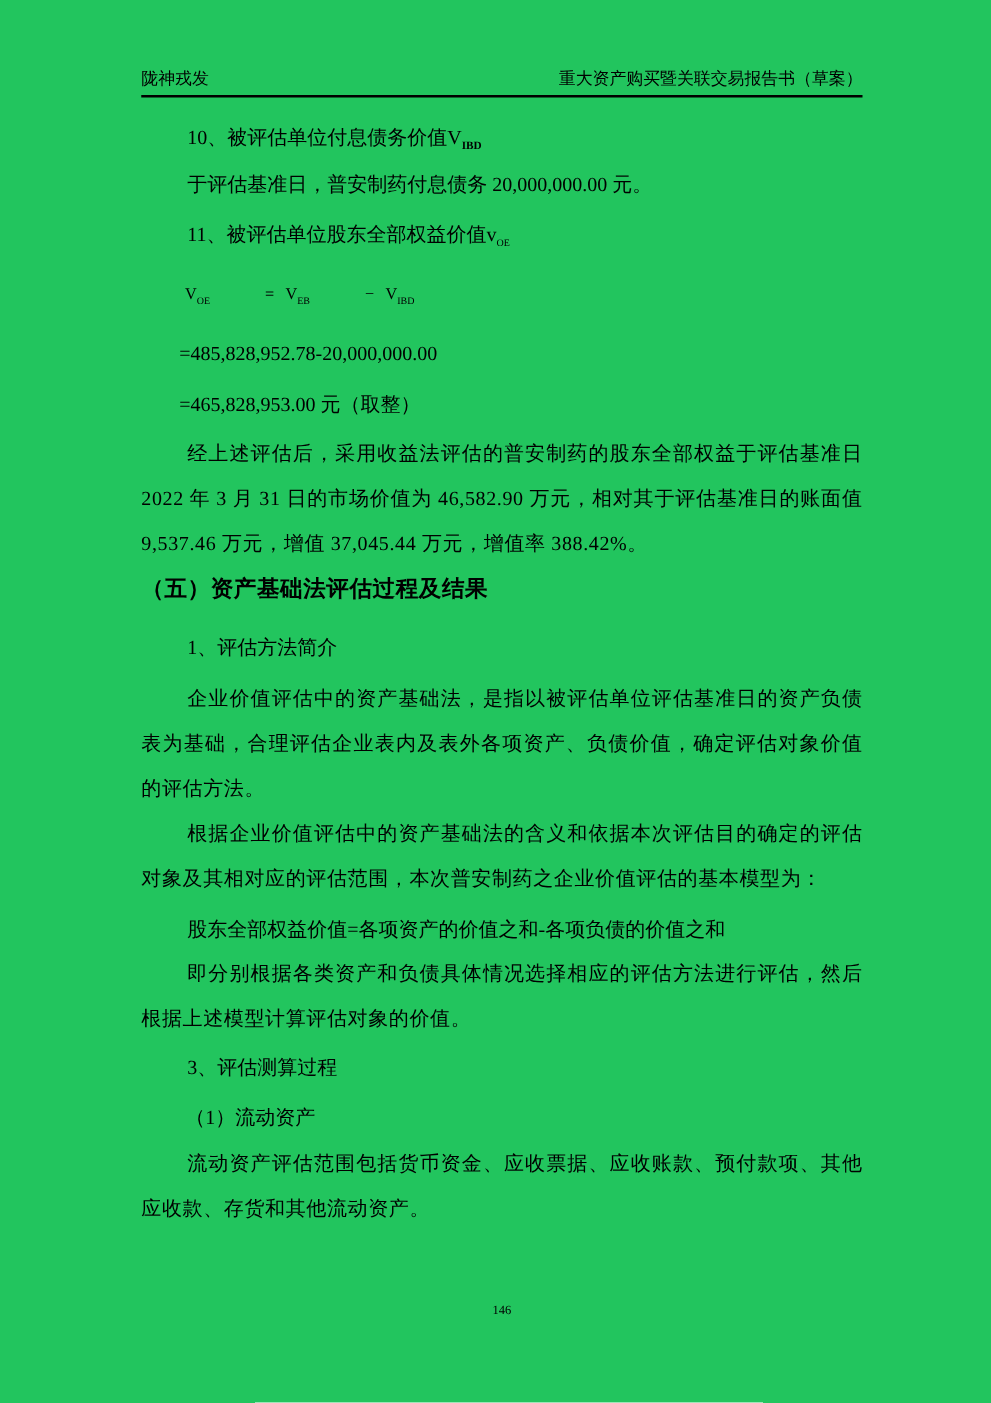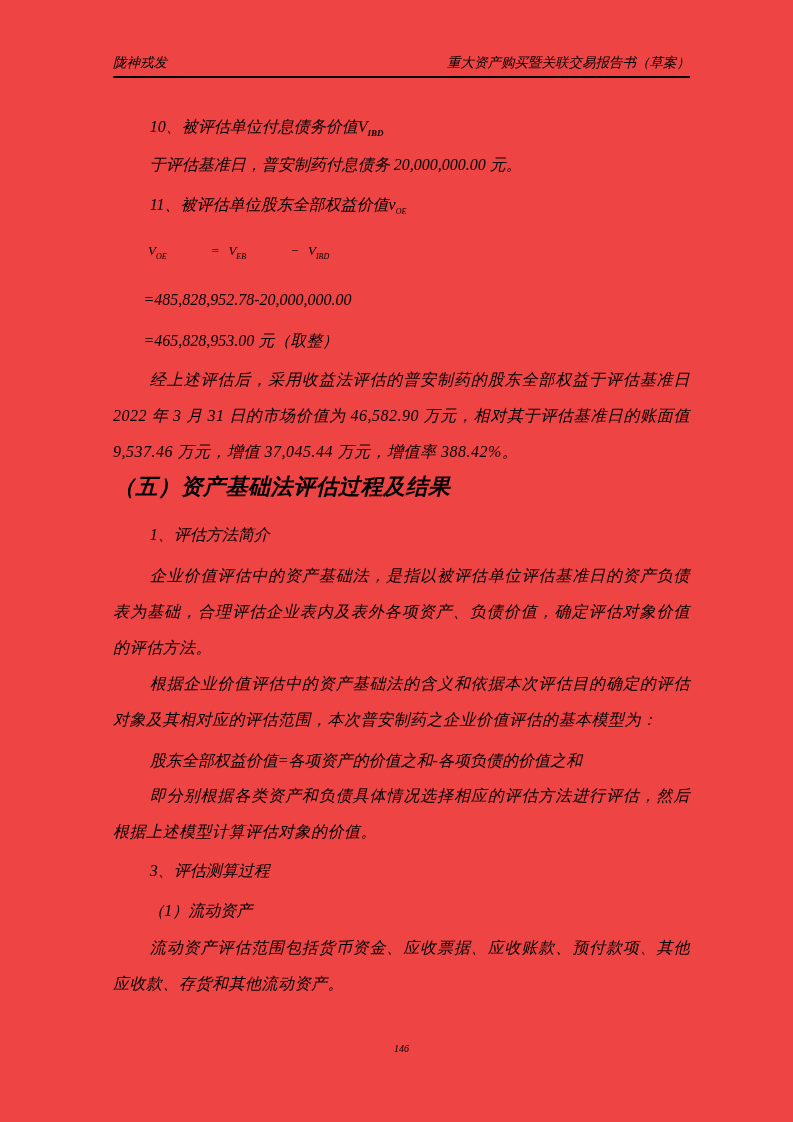--- a/index.html
+++ b/index.html
@@ -1,46 +1,44 @@
 <!DOCTYPE html>
 <html><head>
 <meta charset="utf-8">
 <style>
   * { margin: 0; padding: 0; box-sizing: border-box; }
   html, body { background: #ffffff; }
   .page {
     position: relative;
     width: 793px;
     height: 1122px;
-    background: #ef4444;
+    background: #22c55e;
     color: #000000;
     font-family: "Liberation Serif", "DejaVu Serif", serif;
     font-size: 16px;
     overflow: hidden;
-    font-style: italic;
   }
   .header {
     position: absolute;
     top: 53px;
     left: 113px;
     width: 577px;
     display: flex;
     justify-content: space-between;
     align-items: flex-end;
     font-size: 13.5px;
     line-height: 20px;
     padding-bottom: 3px;
     border-bottom: 2px solid #000000;
   }
   .blk {
     position: absolute;
     left: 113px;
     width: 577px;
     line-height: 22px;
-    margin-top: 16px;
   }
   .indent { text-indent: 2.3em; }
   .indent-sm { text-indent: 1.9em; }
   .para {
     line-height: 36px;
     text-align: justify;
     text-justify: inter-ideograph;
     text-indent: 2.3em;
     letter-spacing: 0.5px;
   }
@@ -54,21 +52,21 @@
     font-size: 8px;
     vertical-align: baseline;
     position: relative;
     top: 4px;
     letter-spacing: 0;
   }
   sub.b { font-weight: bold; font-size: 9px; }
   .heading {
     font-family: "Liberation Sans", "DejaVu Sans", sans-serif;
     font-weight: bold;
-    font-size: 22px;
+    font-size: 18px;
     line-height: 26px;
     letter-spacing: 0.5px;
   }
   .footer {
     position: absolute;
     top: 1040px;
     left: 113px;
     width: 577px;
     text-align: center;
     font-size: 10px;

